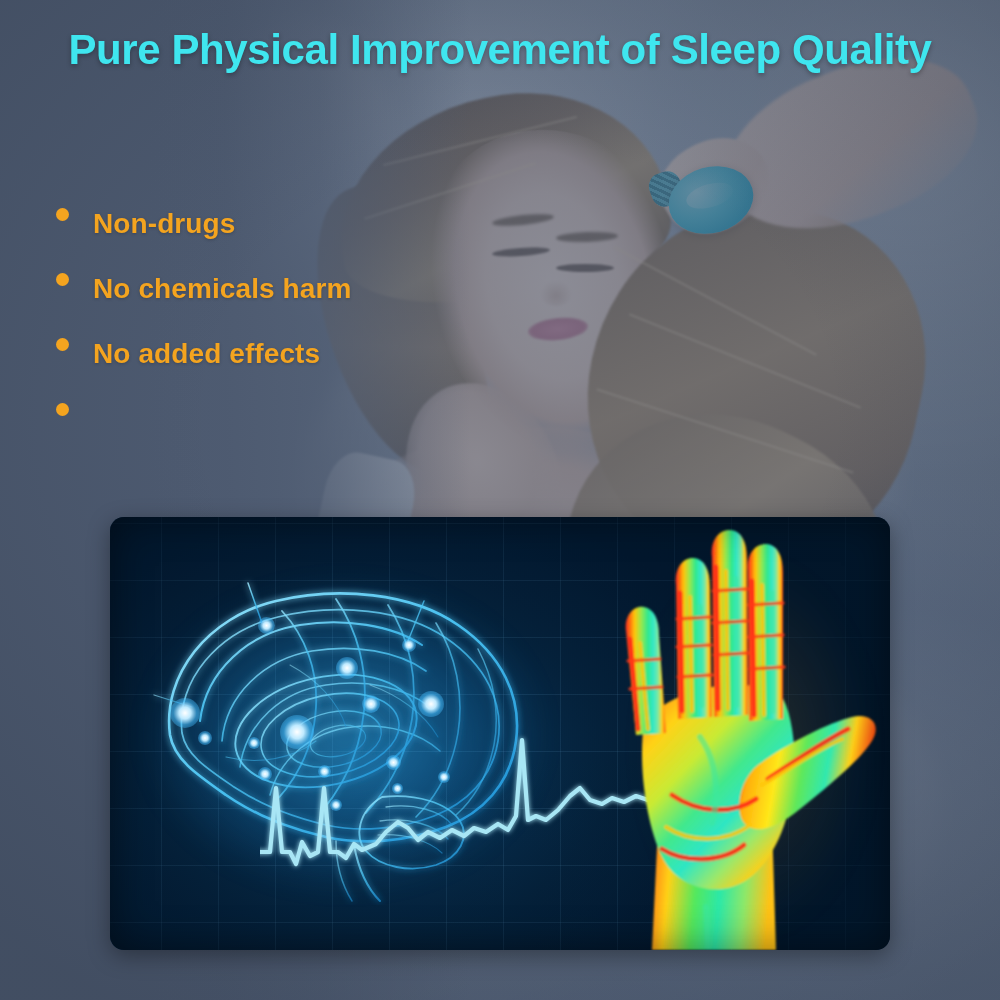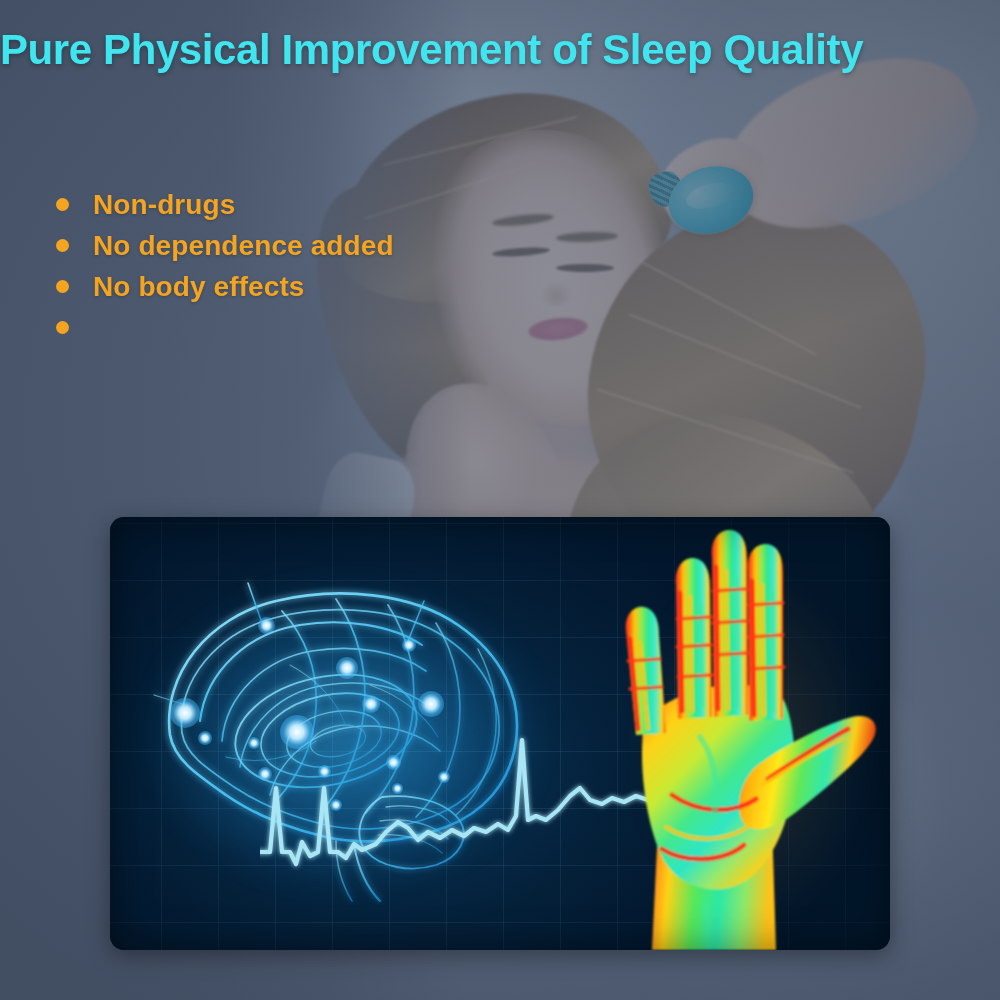--- a/index.html
+++ b/index.html
@@ -203,40 +203,40 @@
     mix-blend-mode:normal;
   }
   .vignette {
     position:absolute; inset:0;
     background:radial-gradient(ellipse 780px 680px at 52% 42%, rgba(0,0,0,0) 40%, rgba(40,50,66,.30) 100%);
   }
 
   
   .title {
     position:absolute;
-    left:0; top:26px; width:813px;
+    left:0; top:26px; width:1000px;
     text-align:center;
     font-size:42px;
     font-weight:bold;
     letter-spacing:-0.4px;
     color:#3fe6ef;
     text-shadow:0 2px 5px rgba(0,0,0,.30);
     white-space:nowrap;
   }
 
   
   .bullets {
     position:absolute;
     left:56px; top:184px;
     list-style:none;
   }
   .bullet-item {
     display:flex;
-    align-items:center;
     height:41px;
+    margin-top:24px;
   }
   .bullet-dot {
     width:13px; height:13px; border-radius:50%;
     background:#f4a41f;
     flex:0 0 auto;
     margin-right:24px;
   }
   .bullet-text {
     font-size:28px;
     font-weight:bold;
@@ -365,25 +365,25 @@
 
   <div class="title">Pure Physical Improvement of Sleep Quality</div>
 
   <ul class="bullets">
     <li class="bullet-item">
       <span class="bullet-dot"></span>
       <span class="bullet-text">Non-drugs</span>
     </li>
     <li class="bullet-item">
       <span class="bullet-dot"></span>
-      <span class="bullet-text">No dependence added</span>
+      <span class="bullet-text">No chemicals harm</span>
     </li>
     <li class="bullet-item">
       <span class="bullet-dot"></span>
-      <span class="bullet-text">No body effects</span>
+      <span class="bullet-text">No added effects</span>
     </li>
     <li class="bullet-item">
       <span class="bullet-dot"></span>
     </li>
   </ul>
 
   <div class="panel">
 
     <div class="panel-grid"></div>
     <div class="panel-grid-fade"></div>

